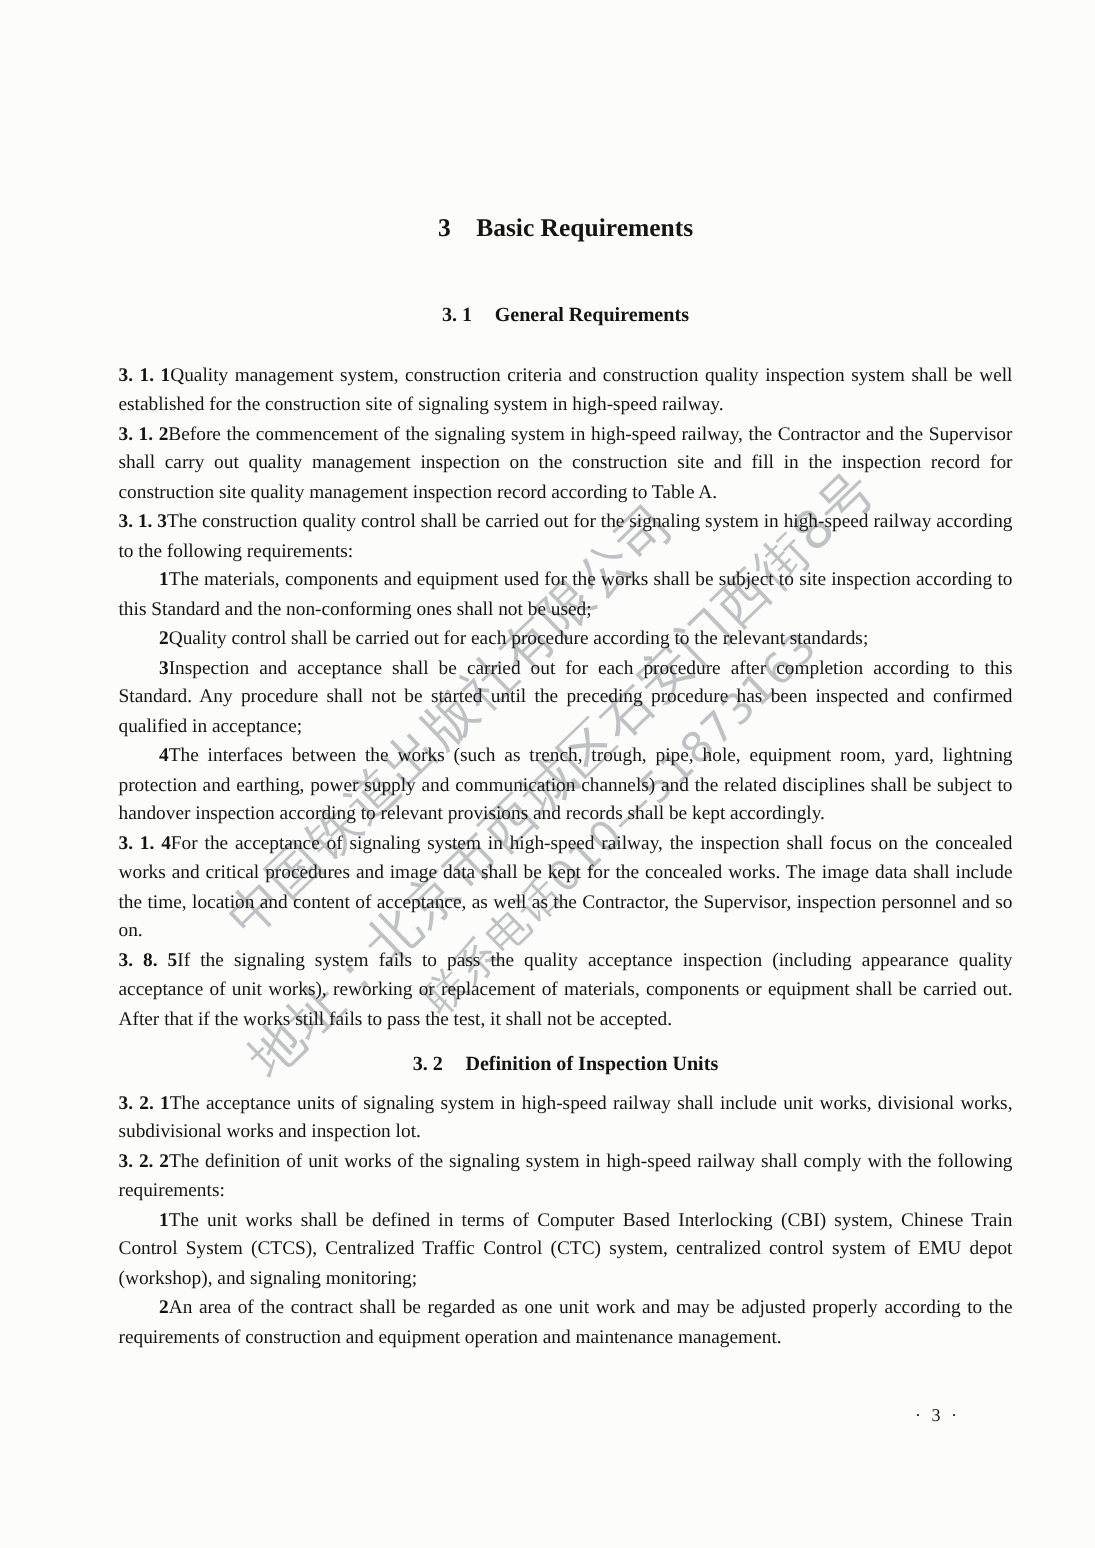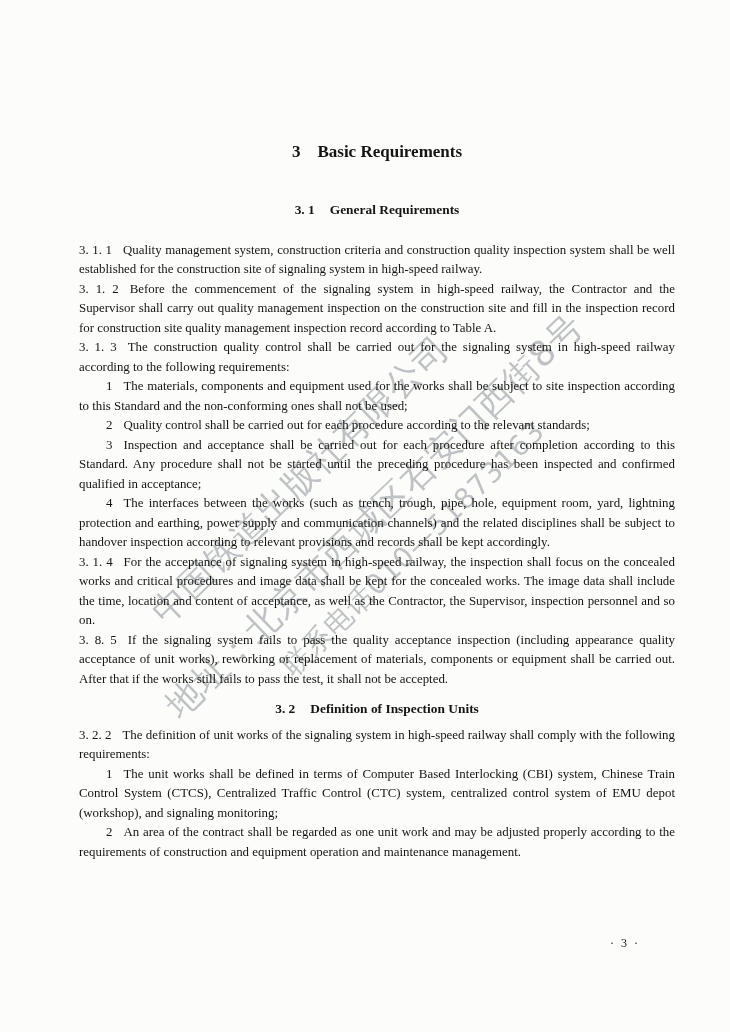--- a/index.html
+++ b/index.html
@@ -37,21 +37,21 @@
   }
   .doc-title .t-num{margin-right:17px;}
   .sec-heading{
     margin:0 0 21px 0;
     font-size:13.4px;line-height:19.5px;font-weight:bold;
     text-align:center;
   }
   .sec-heading.second{margin:10px 0 7px 0;}
   .sec-heading .h-num{margin-right:15px;}
   .para{margin:0;}
-  .para .num{font-weight:normal;margin-right:11px;}
+  .para .num{font-weight:bold;margin-right:0;}
   .para.sub{text-indent:27px;}
   .page-number{
     position:absolute;z-index:2;
     top:936px;right:90px;
     font-size:12px;letter-spacing:2px;
     font-family:"Liberation Serif","DejaVu Serif",serif;
     color:#141414;
   }
 </style>
 </head>
@@ -76,20 +76,21 @@
     <p class="para main"><span class="num">3. 1. 3</span><span class="txt">The construction quality control shall be carried out for the signaling system in high-speed railway according to the following requirements:</span></p>
     <p class="para sub"><span class="num">1</span><span class="txt">The materials, components and equipment used for the works shall be subject to site inspection according to this Standard and the non-conforming ones shall not be used;</span></p>
     <p class="para sub"><span class="num">2</span><span class="txt">Quality control shall be carried out for each procedure according to the relevant standards;</span></p>
     <p class="para sub"><span class="num">3</span><span class="txt">Inspection and acceptance shall be carried out for each procedure after completion according to this Standard. Any procedure shall not be started until the preceding procedure has been inspected and confirmed qualified in acceptance;</span></p>
     <p class="para sub"><span class="num">4</span><span class="txt">The interfaces between the works (such as trench, trough, pipe, hole, equipment room, yard, lightning protection and earthing, power supply and communication channels) and the related disciplines shall be subject to handover inspection according to relevant provisions and records shall be kept accordingly.</span></p>
     <p class="para main"><span class="num">3. 1. 4</span><span class="txt">For the acceptance of signaling system in high-speed railway, the inspection shall focus on the concealed works and critical procedures and image data shall be kept for the concealed works. The image data shall include the time, location and content of acceptance, as well as the Contractor, the Supervisor, inspection personnel and so on.</span></p>
     <p class="para main"><span class="num">3. 8. 5</span><span class="txt">If the signaling system fails to pass the quality acceptance inspection (including appearance quality acceptance of unit works), reworking or replacement of materials, components or equipment shall be carried out. After that if the works still fails to pass the test, it shall not be accepted.</span></p>
 
     <h2 class="sec-heading second"><span class="h-num">3. 2</span><span>Definition of Inspection Units</span></h2>
 
+    <p class="para main"><span class="num">3. 2. 1</span><span class="txt">The acceptance units of signaling system in high-speed railway shall include unit works, divisional works, subdivisional works and inspection lot.</span></p>
     <p class="para main"><span class="num">3. 2. 2</span><span class="txt">The definition of unit works of the signaling system in high-speed railway shall comply with the following requirements:</span></p>
     <p class="para sub"><span class="num">1</span><span class="txt">The unit works shall be defined in terms of Computer Based Interlocking (CBI) system, Chinese Train Control System (CTCS), Centralized Traffic Control (CTC) system, centralized control system of EMU depot (workshop), and signaling monitoring;</span></p>
     <p class="para sub"><span class="num">2</span><span class="txt">An area of the contract shall be regarded as one unit work and may be adjusted properly according to the requirements of construction and equipment operation and maintenance management.</span></p>
 
   </div>
 
   <div class="page-number">· 3 ·</div>
 
 </div>
 

